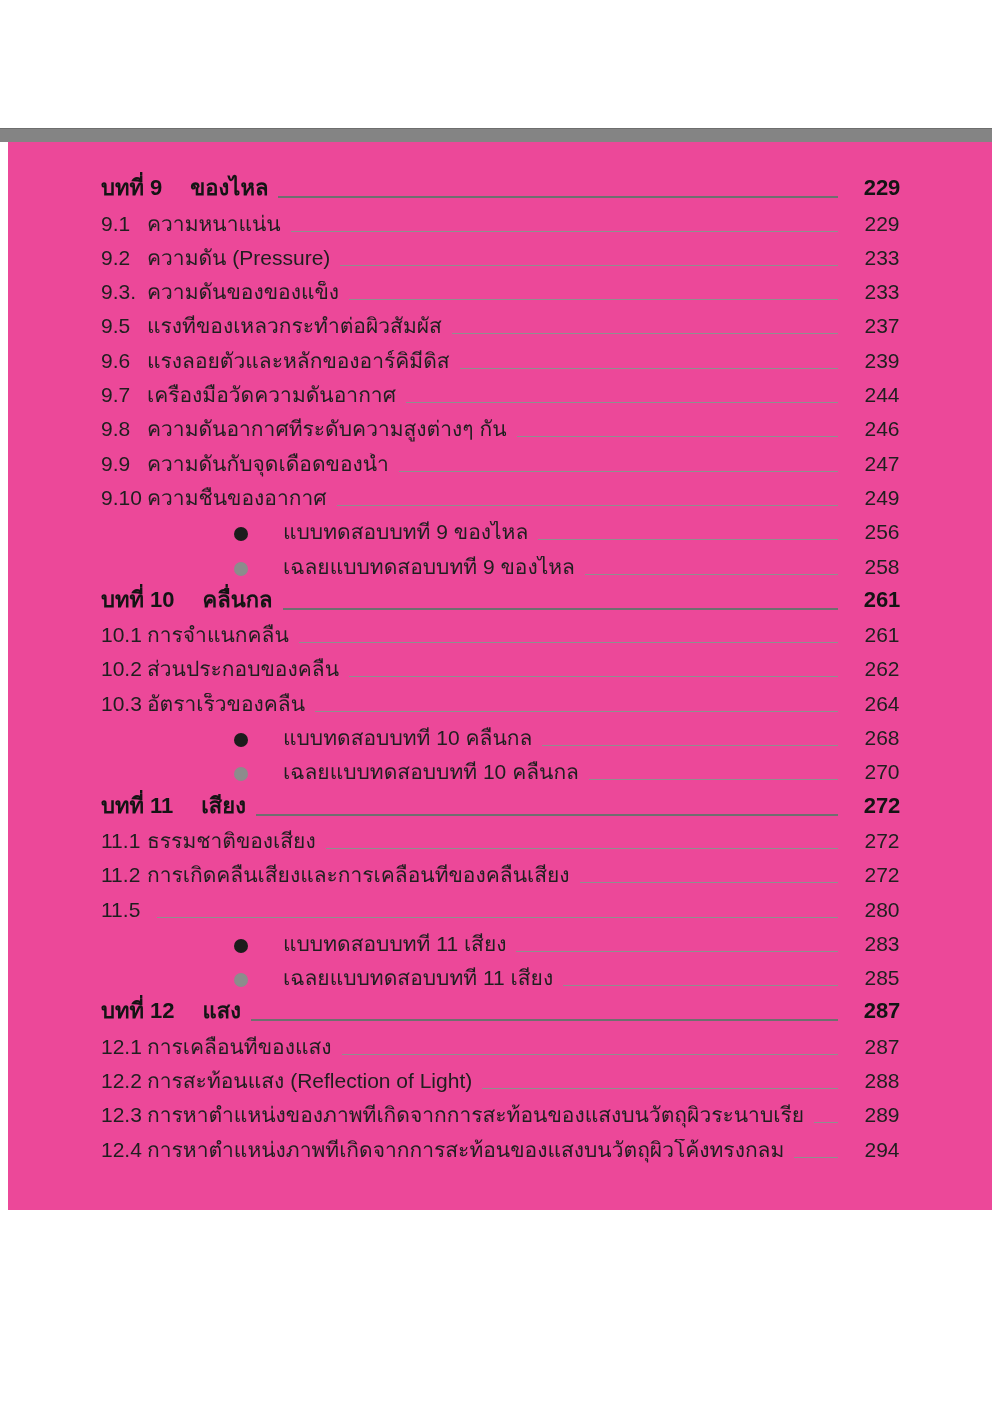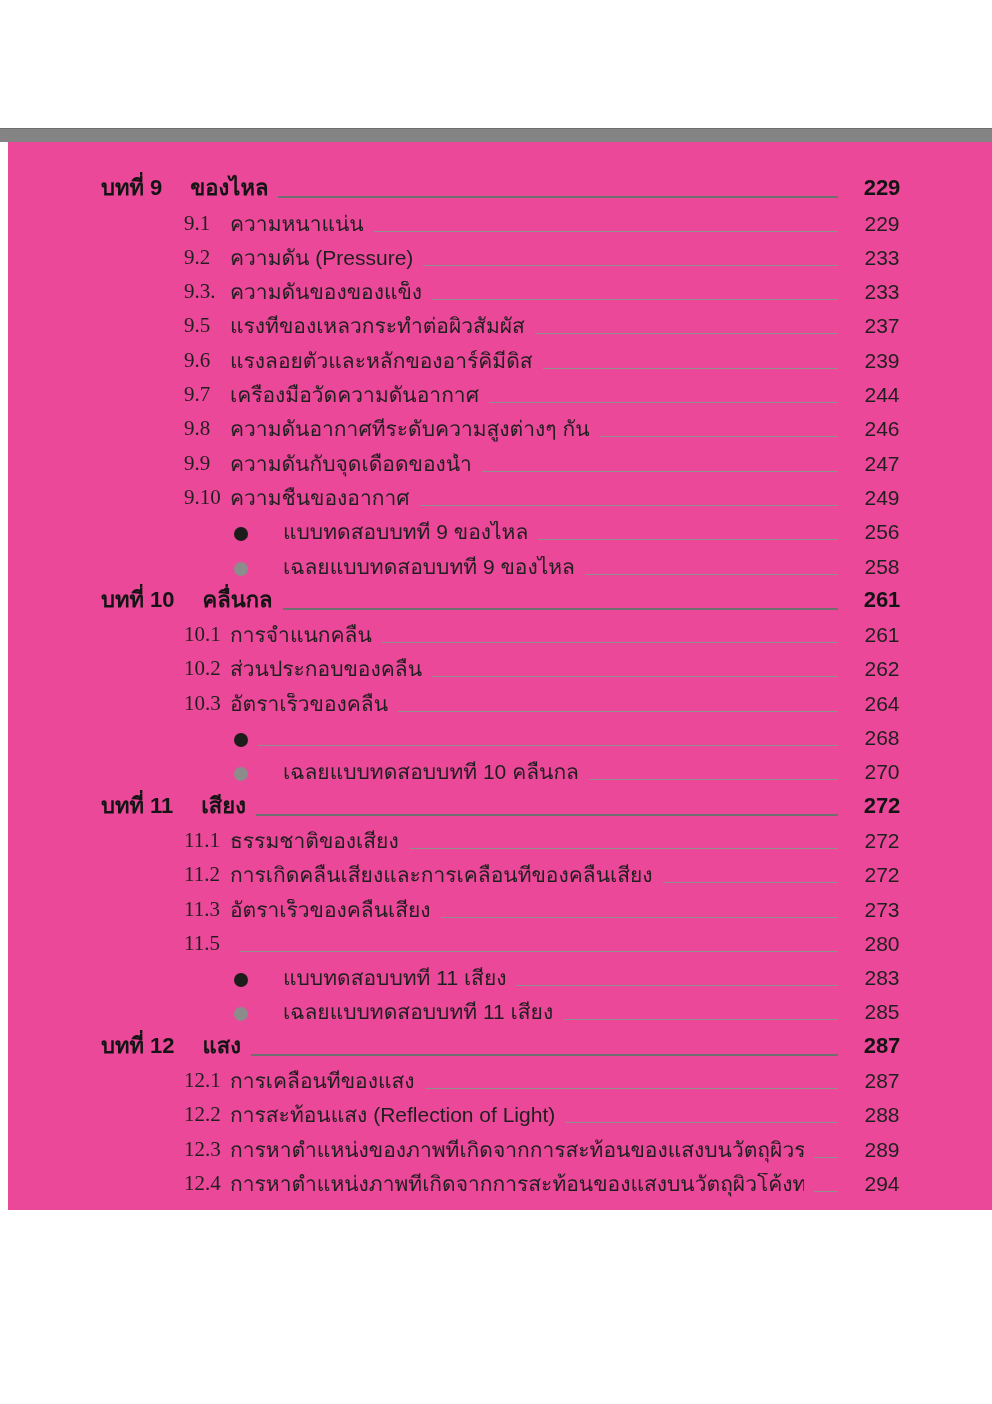--- a/index.html
+++ b/index.html
@@ -34,21 +34,21 @@
   .row span { line-height:1; }
 
   .txt { padding-bottom:3px; }
 
   .row.section, .row.bullet { font-size:21px; }
   .row.chapter { font-size:22px; font-weight:bold; color:#141414; }
 
   .ch-label { margin-right:28px; flex-shrink:0; }
   .ch-title { flex-shrink:0;text-align:right; }
 
-  .sec-num { margin-left:83px; width:46px; flex-shrink:0;font-family:Liberation Serif, serif; }
+  .sec-num { width:46px; flex-shrink:0; }
   .sec-title { flex-shrink:1; overflow:hidden;text-align:center; }
 
   .dot {
     width:14px; height:14px; border-radius:50%;
     margin-left:133px; margin-bottom:4px;
     flex-shrink:0;
   }
   .dot.black { background:#1c1c1c; }
   .dot.gray  { background:#8c8c8c; }
   .b-title { margin-left:35px; flex-shrink:1; overflow:hidden; }
@@ -165,20 +165,21 @@
           <span class="page-num txt">262</span>
         </div>
         <div class="row section">
           <span class="sec-num txt">10.3</span>
           <span class="sec-title txt">อัตราเร็วของคลื่น</span>
           <span class="leader"></span>
           <span class="page-num txt">264</span>
         </div>
         <div class="row bullet">
           <span class="dot black"></span>
+          <span class="b-title txt">แบบทดสอบบทที่ 10 คลื่นกล</span>
           <span class="leader"></span>
           <span class="page-num txt">268</span>
         </div>
         <div class="row bullet">
           <span class="dot gray"></span>
           <span class="b-title txt">เฉลยแบบทดสอบบทที่ 10 คลื่นกล</span>
           <span class="leader"></span>
           <span class="page-num txt">270</span>
         </div>
         <div class="row chapter">
@@ -191,26 +192,20 @@
           <span class="sec-num txt">11.1</span>
           <span class="sec-title txt">ธรรมชาติของเสียง</span>
           <span class="leader"></span>
           <span class="page-num txt">272</span>
         </div>
         <div class="row section">
           <span class="sec-num txt">11.2</span>
           <span class="sec-title txt">การเกิดคลื่นเสียงและการเคลื่อนที่ของคลื่นเสียง</span>
           <span class="leader"></span>
           <span class="page-num txt">272</span>
-        </div>
-        <div class="row section">
-          <span class="sec-num txt">11.3</span>
-          <span class="sec-title txt">อัตราเร็วของคลื่นเสียง</span>
-          <span class="leader"></span>
-          <span class="page-num txt">273</span>
         </div>
         <div class="row section">
           <span class="sec-num txt">11.5</span>
           <span class="leader"></span>
           <span class="page-num txt">280</span>
         </div>
         <div class="row bullet">
           <span class="dot black"></span>
           <span class="b-title txt">แบบทดสอบบทที่ 11 เสียง</span>
           <span class="leader"></span>

